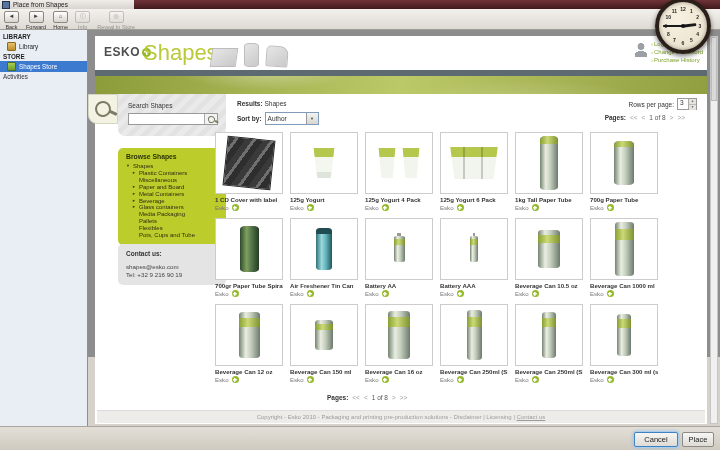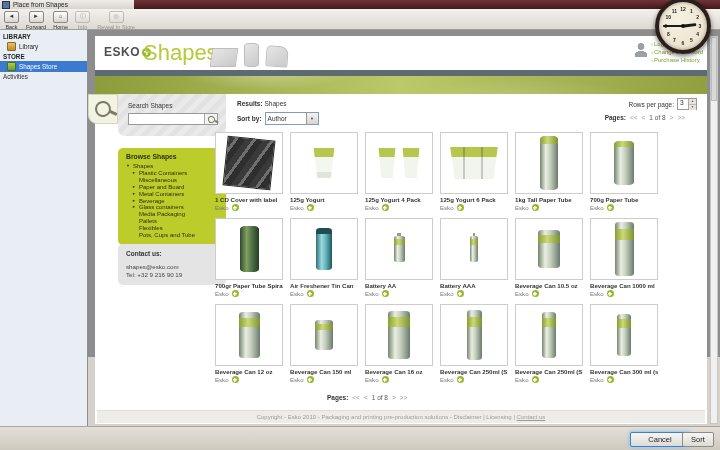--- a/index.html
+++ b/index.html
@@ -152,21 +152,21 @@
     background:linear-gradient(90deg,#87a030,#ccd977 42%,#7d9330)}
   .v-tube::after,.v-tube-tall::after{top:0;height:14%;border-radius:5px 5px 0 0}
   
   .copyright{position:absolute;left:2px;top:374px;width:608px;height:12px;background:#eeece9;border-top:1px solid #ddd;
     text-align:center;font-size:6px;color:#9b9b9b;line-height:12px}
   .copyright a{color:#9b9b9b;text-decoration:underline}
   .dialog-bar{position:absolute;left:0;top:426px;width:720px;height:24px;
     background:linear-gradient(#e3dfd8,#cfcabf);border-top:1px solid #aaa69e;box-sizing:border-box}
   .btn{position:absolute;top:5px;height:15px;border-radius:2px;font-size:7.5px;text-align:center;line-height:13px;
     color:#222;background:linear-gradient(#f7f6f4,#dedbd5);border:1px solid #8e8a84;box-sizing:border-box}
-  .btn-cancel{right:30px;width:60px;border:1px solid #3f82c4;box-shadow:0 0 0 1px #aacdec,0 0 4px #7fb2dd}
+  .btn-cancel{right:42px;width:44px;border:1px solid #3f82c4;box-shadow:0 0 0 1px #aacdec,0 0 4px #7fb2dd}
   .btn-place{right:6px;width:32px}
   
   .clock{position:absolute;left:655px;top:0;width:64px;height:58px;z-index:50}
   .clock-face{position:absolute;left:0;top:-2px;width:48px;height:48px;border:4px solid #2b2019;border-radius:50%;
     background:radial-gradient(circle at 40% 35%,#f7f1e2,#e8dfc8);
     box-shadow:0 2px 5px rgba(0,0,0,.55),inset 0 0 4px rgba(0,0,0,.35)}
   .cnum{position:absolute;width:8px;text-align:center;font-size:5px;font-weight:bold;color:#1d1d1d;line-height:7px}
   .hand{position:absolute;left:50%;bottom:50%;transform-origin:50% 100%;background:#1a1a1a;border-radius:1px}
   .hand.hour{width:2.6px;height:13px;margin-left:-1.3px}
   .hand.minute{width:1.8px;height:20px;margin-left:-0.9px}
@@ -547,21 +547,21 @@
     </div>
   </div>
 
   <div class="vscroll">
     <div class="vthumb"></div>
   </div>
 </div>
 
 <div class="dialog-bar">
   <div class="btn btn-cancel">Cancel</div>
-  <div class="btn btn-place">Sort</div>
+  <div class="btn btn-place">Place</div>
 </div>
 
 <div class="clock">
   <div class="clock-face">
     <div class="hand hour" style="transform: rotate(82.5deg);"></div>
     <div class="hand minute" style="transform: rotate(270deg);"></div>
     <div class="cdot"></div>
   <span class="cnum" style="left: 20px; top: 3.5px;">12</span>
       <span class="cnum" style="left: 28.5px; top: 5.77757px;">1</span>
       <span class="cnum" style="left: 34.7224px; top: 12px;">2</span>

